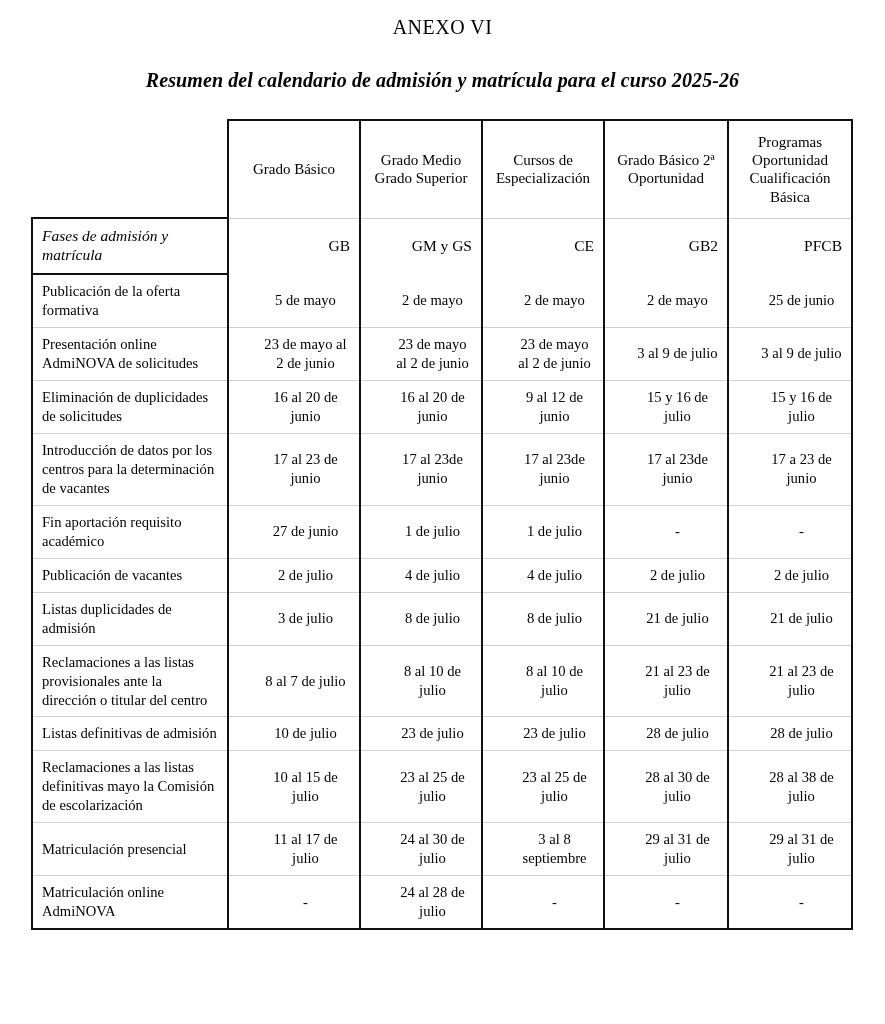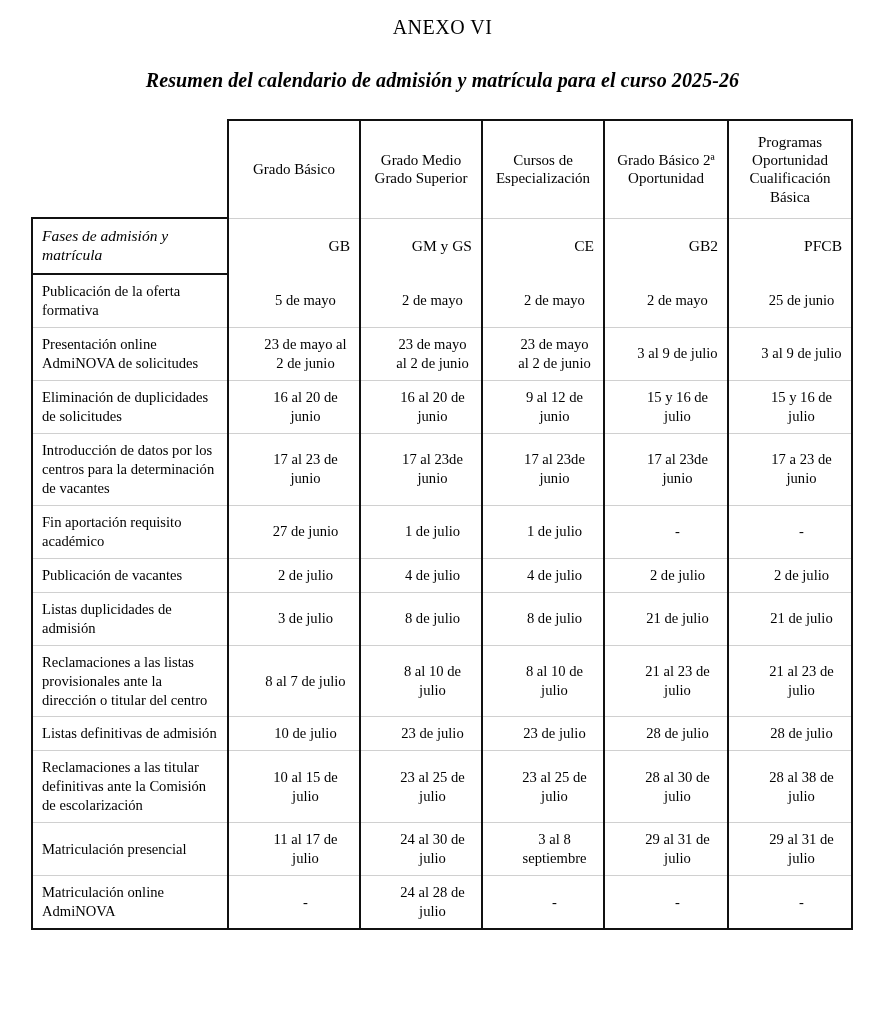--- a/index.html
+++ b/index.html
@@ -273,21 +273,21 @@
         <tr>
           <td class="rowlabel">Listas definitivas de admisión</td>
           <td class="val vr-r">10 de julio</td>
           <td class="val vr-r">23 de julio</td>
           <td class="val vr-r">23 de julio</td>
           <td class="val vr-r">28 de julio</td>
           <td class="val edge-right">28 de julio</td>
         </tr>
 
         <tr>
-          <td class="rowlabel">Reclamaciones a las titular definitivas ante la Comisión de escolarización</td>
+          <td class="rowlabel">Reclamaciones a las listas definitivas mayo la Comisión de escolarización</td>
           <td class="val vr-r">10 al 15 de julio</td>
           <td class="val vr-r">23 al 25 de julio</td>
           <td class="val vr-r">23 al 25 de julio</td>
           <td class="val vr-r">28 al 30 de julio</td>
           <td class="val edge-right">28 al 38 de julio</td>
         </tr>
 
         <tr>
           <td class="rowlabel">Matriculación presencial</td>
           <td class="val vr-r">11 al 17 de julio</td>

